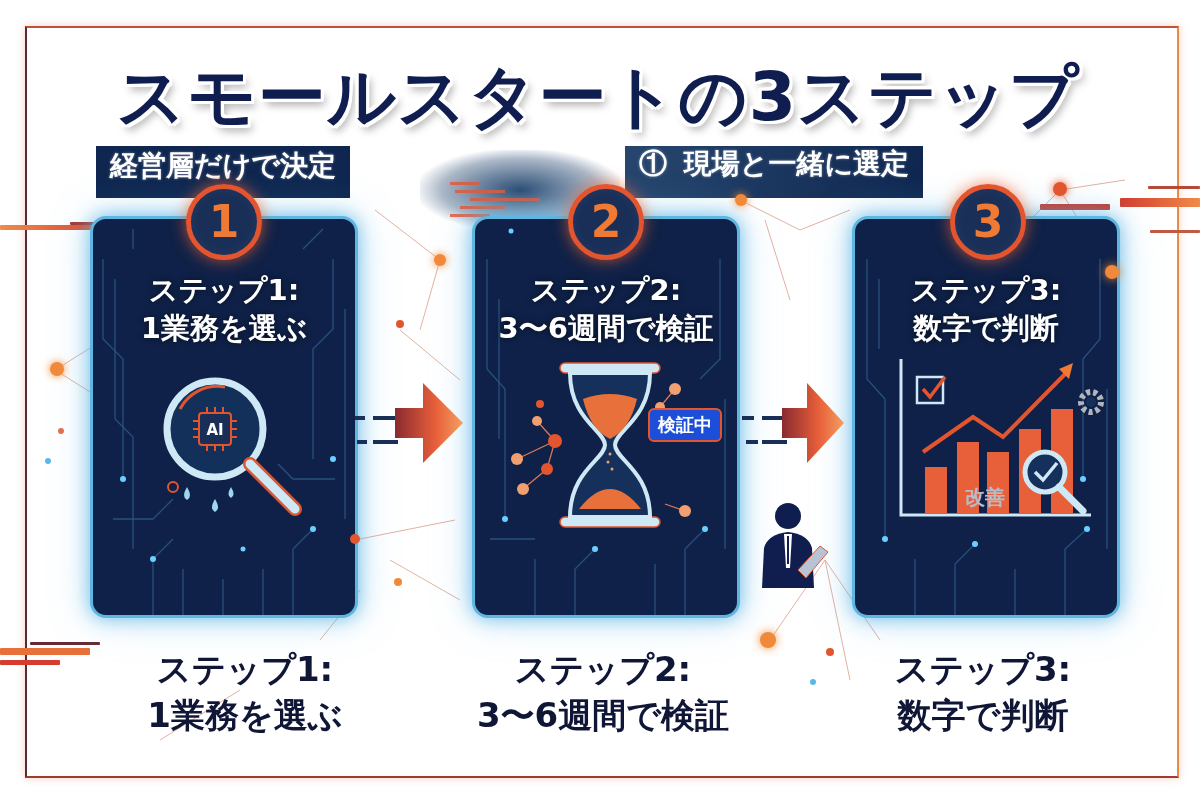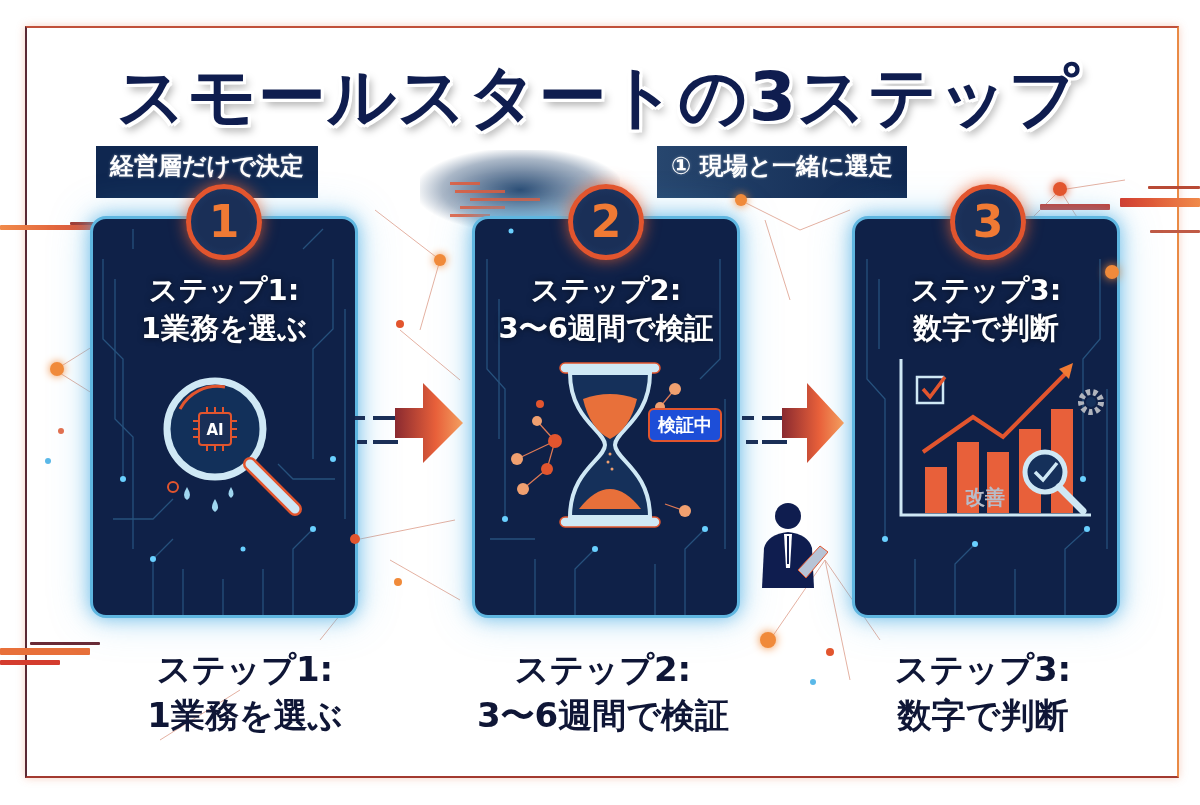--- a/index.html
+++ b/index.html
@@ -17,25 +17,25 @@
   .glitch { position:absolute; height:5px; border-radius:1px; }
   .title {
     position:absolute; left:0; width:1196px; top:52px; text-align:center;
     font-size:68px; font-weight:bold; color:#0f1d4f; letter-spacing:1px;
     text-shadow: 3px 3px 0 #fff,-3px -3px 0 #fff,3px -3px 0 #fff,-3px 3px 0 #fff,
                  0 3px 0 #fff, 3px 0 0 #fff, 0 -3px 0 #fff, -3px 0 0 #fff,
                  4px 6px 8px rgba(0,0,0,.35);
   }
   .banner {
     position:absolute; top:146px; height:52px; background:#0f2750;
-    color:#fff; font-size:24px; font-weight:bold; line-height:40px; padding:0 14px;
+    color:#fff; font-size:28px; font-weight:bold; line-height:40px; padding:0 14px;
     text-shadow:0 0 3px rgba(255,255,255,.4);
   }
   .banner.left { left:96px; }
-  .banner.right { left:657px; background:linear-gradient(90deg,#27466e,#0f2750); }
+  .banner.right { left:625px; background:linear-gradient(90deg,#27466e,#0f2750);font-family:Liberation Mono, monospace; }
   .cloud {
     position:absolute; left:420px; top:150px; width:200px; height:80px;
     background:radial-gradient(ellipse at center,#2b4c74 0%,rgba(43,76,116,.4) 55%,rgba(255,255,255,0) 75%);
   }
   .code-line { position:absolute; height:3px; background:#e05a3a; opacity:.85; }
   .card {
     position:absolute; top:216px; width:262px; height:396px;
     background:#0f2148; border-radius:16px; border:3px solid #5fb6e0;
     box-shadow:0 0 18px rgba(90,180,230,.8), 0 0 40px rgba(90,180,230,.35);
     overflow:hidden;

